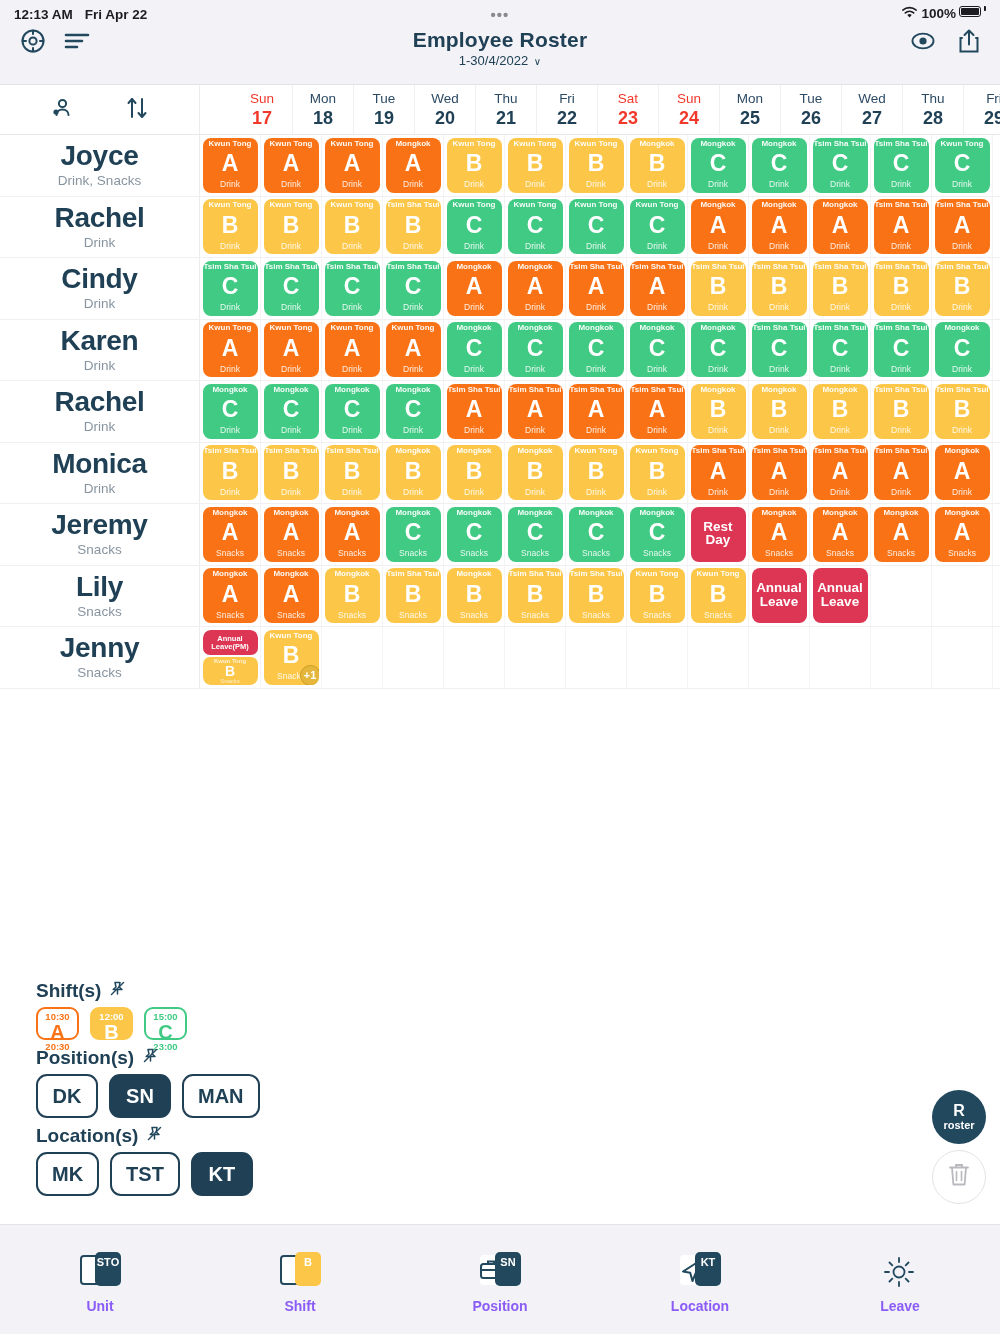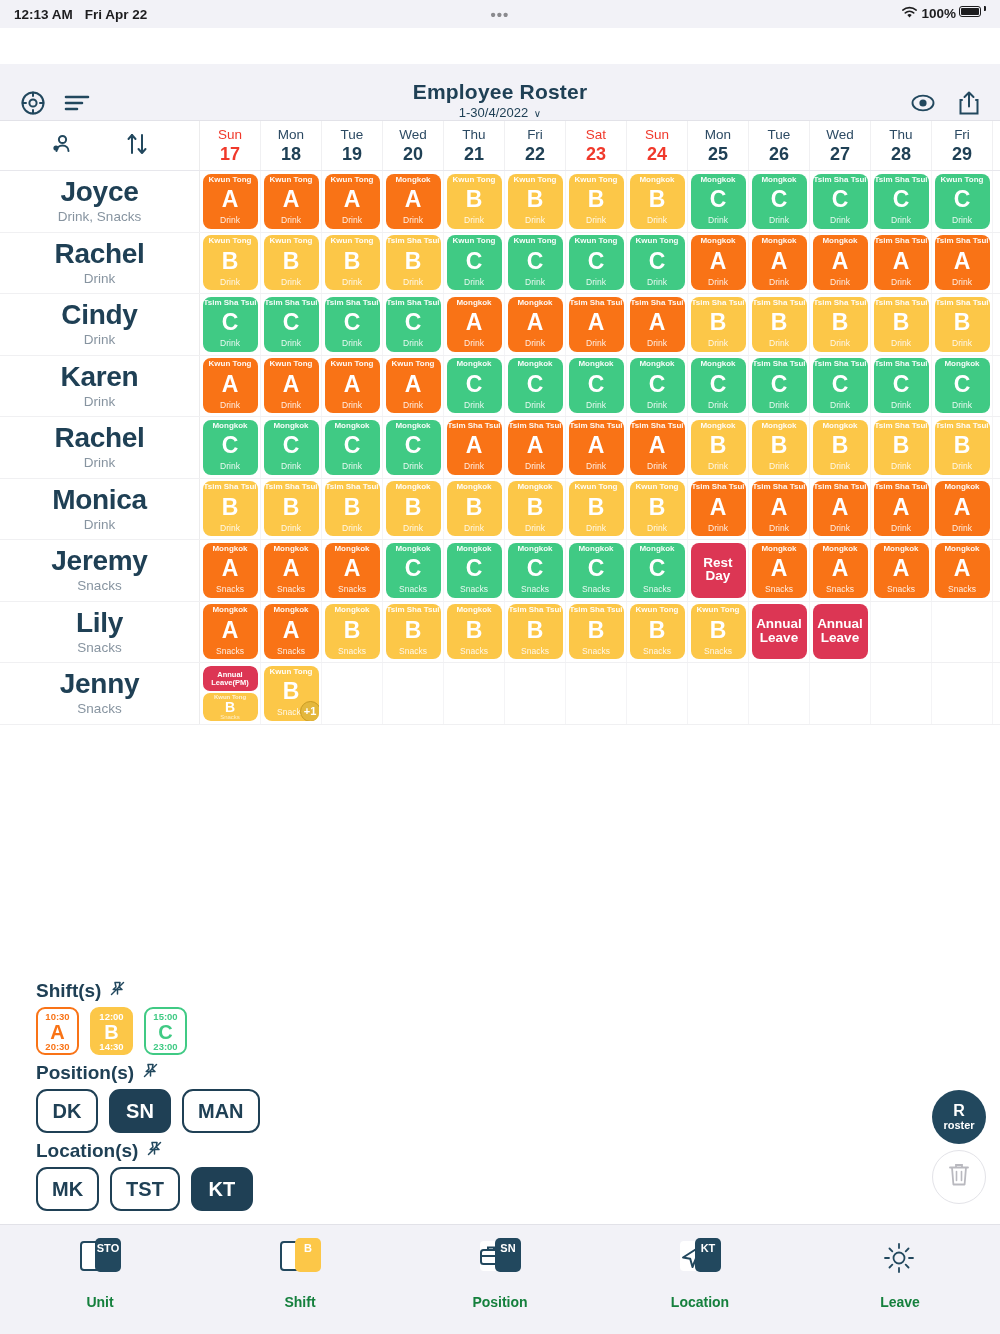--- a/index.html
+++ b/index.html
@@ -23,33 +23,33 @@
   .sb-dots { position:absolute; left:50%; transform:translateX(-50%); letter-spacing:1px;
              color:#8a8a8e; font-size:15px; line-height:1; }
   .batt-body { width:22px; height:11px; border:1.4px solid #1d1d1f; border-radius:3px;
                position:relative; display:inline-block; }
   .batt-body::after { content:""; position:absolute; left:1px; top:1px; bottom:1px; right:1px;
                       background:#1d1d1f; border-radius:1px; }
   .batt-cap { width:2px; height:5px; background:#1d1d1f; border-radius:0 1px 1px 0; display:inline-block; }
 
   
   .navbar {
-    height: 57px; background:#f2f2f7; display:flex; align-items:flex-end;
-    padding: 0 20px; position:relative; border-bottom:1px solid #e2e2e8;margin-top:36px;
+    height: 57px; background:#f2f2f7; display:flex; align-items:flex-start;
+    padding: 0 20px; position:relative; border-bottom:1px solid #e2e2e8;
   }
   .nav-left { display:flex; gap:18px; align-items:center; }
   .nav-right { margin-left:auto; display:flex; gap:22px; align-items:center; }
   .nav-center { position:absolute; left:50%; transform:translateX(-50%); text-align:center; }
   .nav-title { font-size:21px; font-weight:700; color:#1f4055; letter-spacing:.2px; }
   .nav-sub { font-size:13px; color:#1f4055; margin-top:1px; font-weight:400; }
   .nav-sub .chev { font-size:10px; margin-left:2px; }
 
   
   .grid-wrap { background:#fff; }
-  .hdr-row { display:flex; height:50px; border-bottom:1px solid #e7e7ec; }
+  .hdr-row { display:flex; height:50px; border-bottom:1px solid #e7e7ec;gap:32px; }
   .hdr-tools {
     width: 200px; flex:0 0 200px; display:flex; align-items:center; justify-content:space-evenly;
     border-right:1px solid #ececed;
   }
   .hdr-day {
     width: 61px; flex:0 0 61px; display:flex; flex-direction:column;
     align-items:center; justify-content:center; border-right:1px solid #f0f0f2;
   }
   .hdr-dow { font-size:13.5px; color:#2c4a63; line-height:1.25; }
   .hdr-num { font-size:18px; font-weight:700; color:#1f4055; line-height:1.15; }
@@ -102,21 +102,21 @@
     background:#e4b73c; border:1.5px solid #c79a23; color:#fff; font-size:11px; font-weight:700;
     display:flex; align-items:center; justify-content:center;
   }
 
   
   .legend { position:absolute; left:16px; top:980px; width:320px;margin-left:20px; }
   .legend-title { font-size:19px; font-weight:700; color:#1f4055; display:flex;
                   align-items:center; gap:8px; margin-bottom:5px; }
   .legend-row { display:flex; gap:11px; margin-bottom:7px; }
   .shift-card {
-    width:43px; height:48px; border-radius:9px; border:2px solid;
+    width:43px; height:33px; border-radius:9px; border:2px solid;
     display:flex; flex-direction:column; align-items:center; justify-content:space-between;
     padding:3px 0 3px; background:#fff;
   }
   .shift-card .t { font-size:9.5px; font-weight:600; line-height:1; }
   .shift-card .c { font-size:20px; font-weight:700; line-height:1; }
   .shift-card.A { border-color:#f97316; color:#f97316; }
   .shift-card.B { border-color:#fcc748; background:#fcc748; color:#fff; }
   .shift-card.B .t { color:#fff; }
   .shift-card.C { border-color:#40ca84; color:#40ca84; }
   .pill {
@@ -138,22 +138,22 @@
     position:absolute; right:14px; top:1150px; width:54px; height:54px; border-radius:50%;
     background:#fff; border:1.5px solid #e3e3e8; display:flex; align-items:center; justify-content:center;
   }
 
   
   .toolbar {
     position:absolute; left:0; bottom:0; width:1000px; height:110px;
     background:#f2f2f7; border-top:1px solid #e2e2e8;
     display:flex; align-items:flex-start; padding-top:13px;
   }
-  .tool { flex:1; display:flex; flex-direction:column; align-items:center; gap:16px; }
-  .tool-label { font-size:14px; font-weight:600; color:#15803d;text-align:center; }
+  .tool { flex:1; display:flex; flex-direction:column; align-items:center; gap:6px;margin-top:14px; }
+  .tool-label { font-size:14px; font-weight:600; color:#8b5cf6;text-align:center; }
   .tool-icon { width:46px; height:40px; position:relative; }
   .tag {
     position:absolute; right:2px; top:0; min-width:26px; height:34px; border-radius:5px;
     background:#22485e; color:#fff; font-size:11px; font-weight:700;
     display:flex; align-items:flex-start; justify-content:center; padding-top:4px;
   }
   .tag.yellow { background:#fcc748; color:#fff; }
   .doc-shape {
     position:absolute; left:3px; top:3px; width:22px; height:30px;
     border:2px solid #22485e; border-radius:4px; background:#fff;

